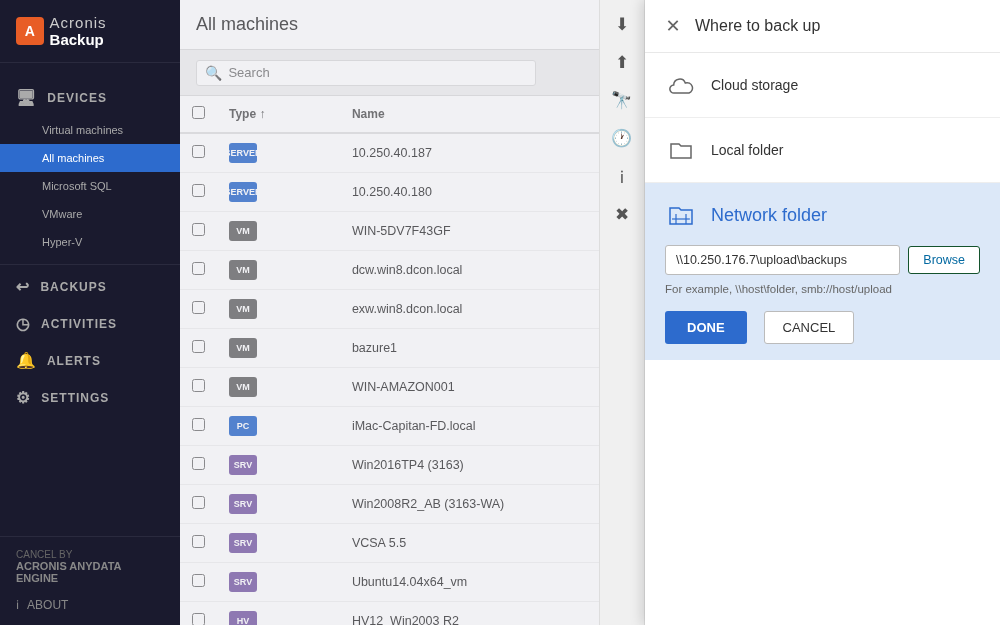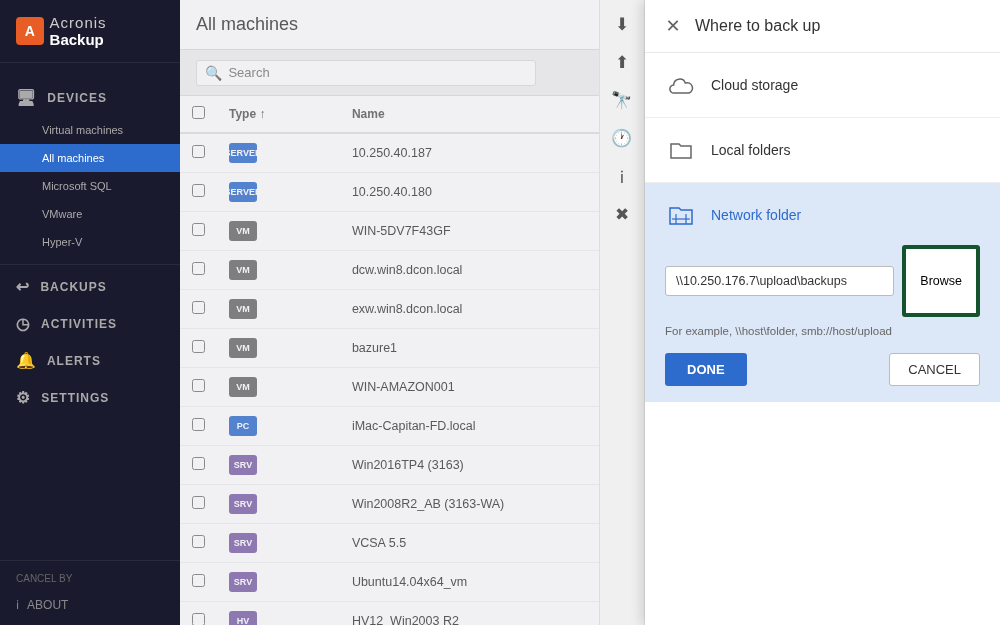--- a/index.html
+++ b/index.html
@@ -234,54 +234,54 @@
     .network-folder-header {
       display: flex; align-items: center; gap: 14px;
       margin-bottom: 14px;
     }
     .network-folder-icon {
       width: 32px; height: 32px;
       display: flex; align-items: center; justify-content: center;
       font-size: 20px; color: #2d6bcd;
     }
     .network-folder-title {
-      font-size: 14px;
+      font-size: 18px;
       font-weight: 500;
       color: #2d6bcd;
     }
     .input-row {
       display: flex; gap: 8px; align-items: center;
       margin-bottom: 8px;
     }
     .path-input {
       flex: 1;
       border: 1px solid #bbb;
       border-radius: 3px;
       padding: 7px 10px;
       font-size: 12.5px;
       color: #333;
       outline: none;
     }
     .btn-browse {
       background: white;
-      border: 4px solid #14532d;
+      border: 1px solid #14532d;
       border-radius: 3px;
-      padding: 25px 14px;
+      padding: 6px 14px;
       font-size: 12.5px;
-      color: #000000;
+      color: #0369a1;
       cursor: pointer;
       white-space: nowrap;
     }
     .input-hint {
       font-size: 11.5px;
       color: #666;
       margin-bottom: 16px;
     }
     .action-buttons {
-      display: flex; gap: 4px; justify-content: space-between;
+      display: flex; gap: 17px;
     }
     .btn-done {
       background: #2d6bcd;
       color: white;
       border: none;
       border-radius: 3px;
       padding: 8px 22px;
       font-size: 13px;
       font-weight: 600;
       cursor: pointer;
@@ -366,20 +366,21 @@
     <span class="nav-icon">🔔</span>
     <span>ALERTS</span>
   </div>
   <div class="nav-group-header">
     <span class="nav-icon">⚙</span>
     <span>SETTINGS</span>
   </div>
 
   <div class="sidebar-bottom">
     <div>CANCEL BY</div>
+    <div class="engine-name">ACRONIS ANYDATA ENGINE</div>
     <div class="about-row">
       <span>ℹ</span>
       <span>ABOUT</span>
     </div>
   </div>
 </div>
 
 <div class="main">
 
   <div class="topbar">
@@ -653,21 +654,21 @@
       </div>
       <span class="panel-item-label">Cloud storage</span>
     </div>
 
     <div class="panel-item">
       <div class="panel-item-icon">
         <svg width="24" height="20" viewBox="0 0 24 20" fill="none">
           <path d="M2 4h8l2 2h10v12H2V4z" stroke="#666" stroke-width="1.5" fill="none"></path>
         </svg>
       </div>
-      <span class="panel-item-label">Local folders</span>
+      <span class="panel-item-label">Local folder</span>
     </div>
 
     <div class="network-folder-section">
       <div class="network-folder-header">
         <div class="network-folder-icon">
           <svg width="26" height="22" viewBox="0 0 26 22" fill="none">
             <path d="M2 4h9l2 2h11v14H2V4z" stroke="#2d6bcd" stroke-width="1.5" fill="none"></path>
             <line x1="8" y1="20" x2="8" y2="10" stroke="#2d6bcd" stroke-width="1.2"></line>
             <line x1="18" y1="20" x2="18" y2="10" stroke="#2d6bcd" stroke-width="1.2"></line>
             <line x1="4" y1="15" x2="22" y2="15" stroke="#2d6bcd" stroke-width="1.2"></line>

